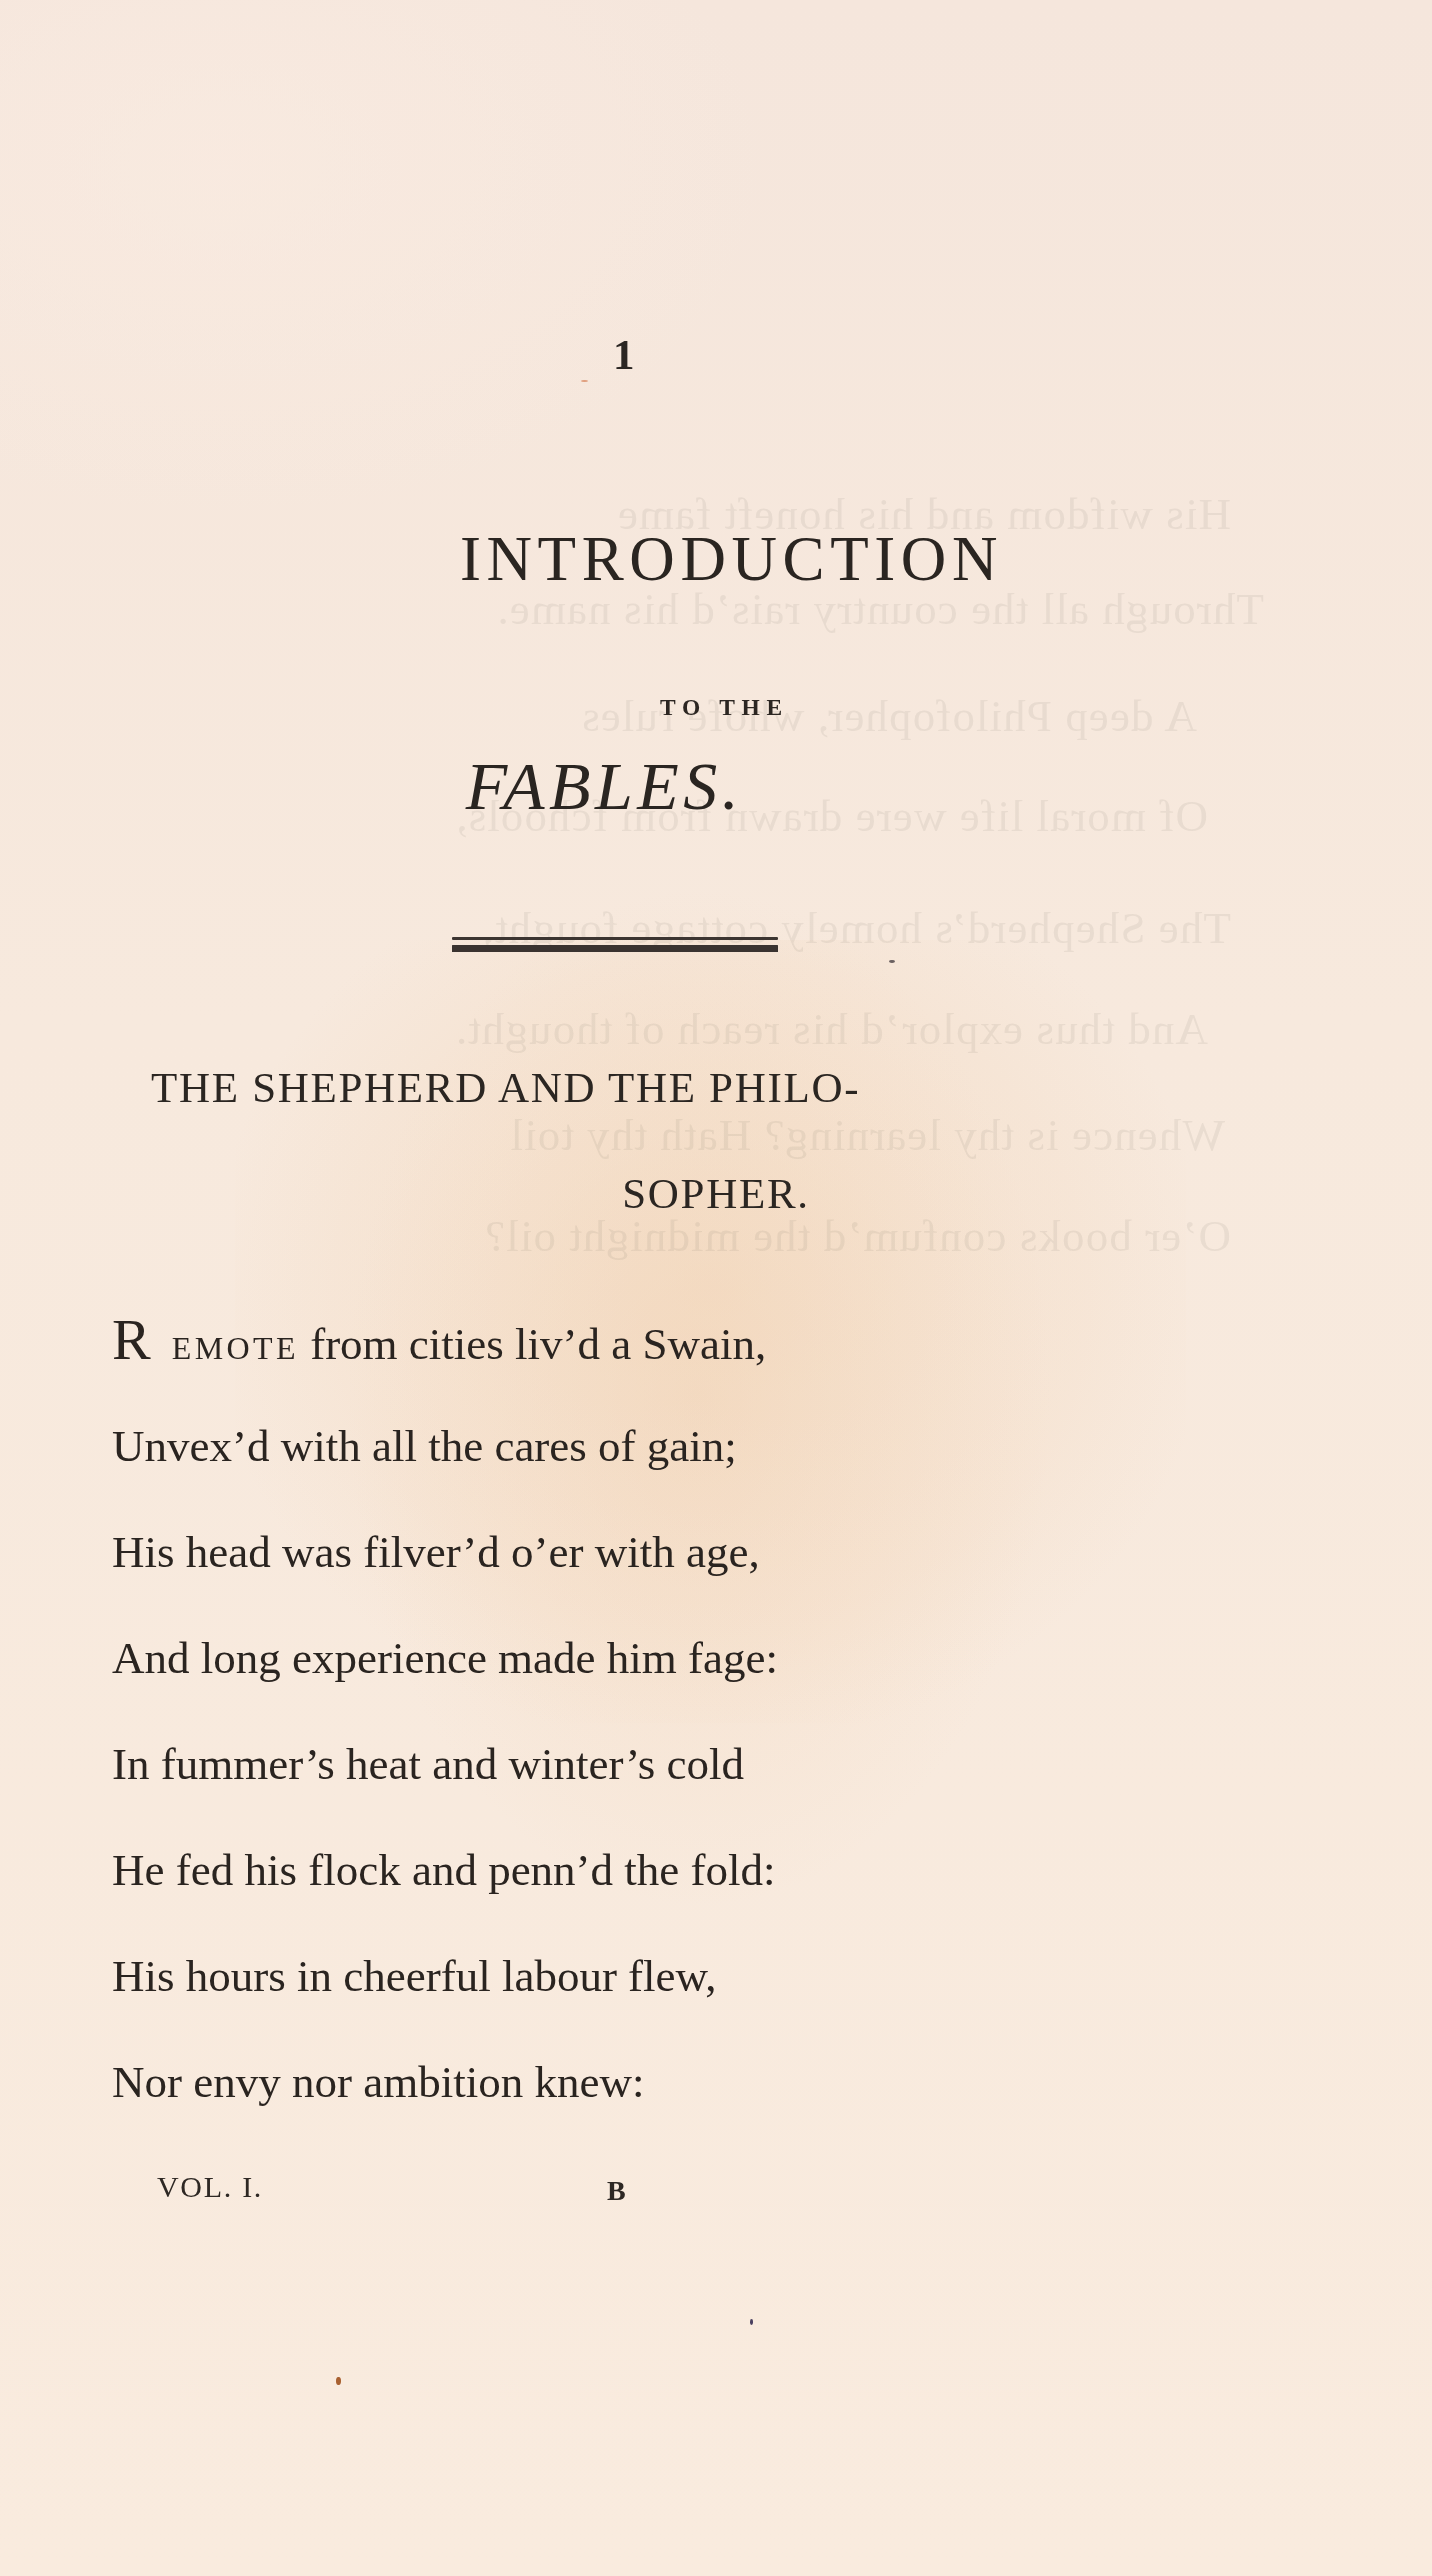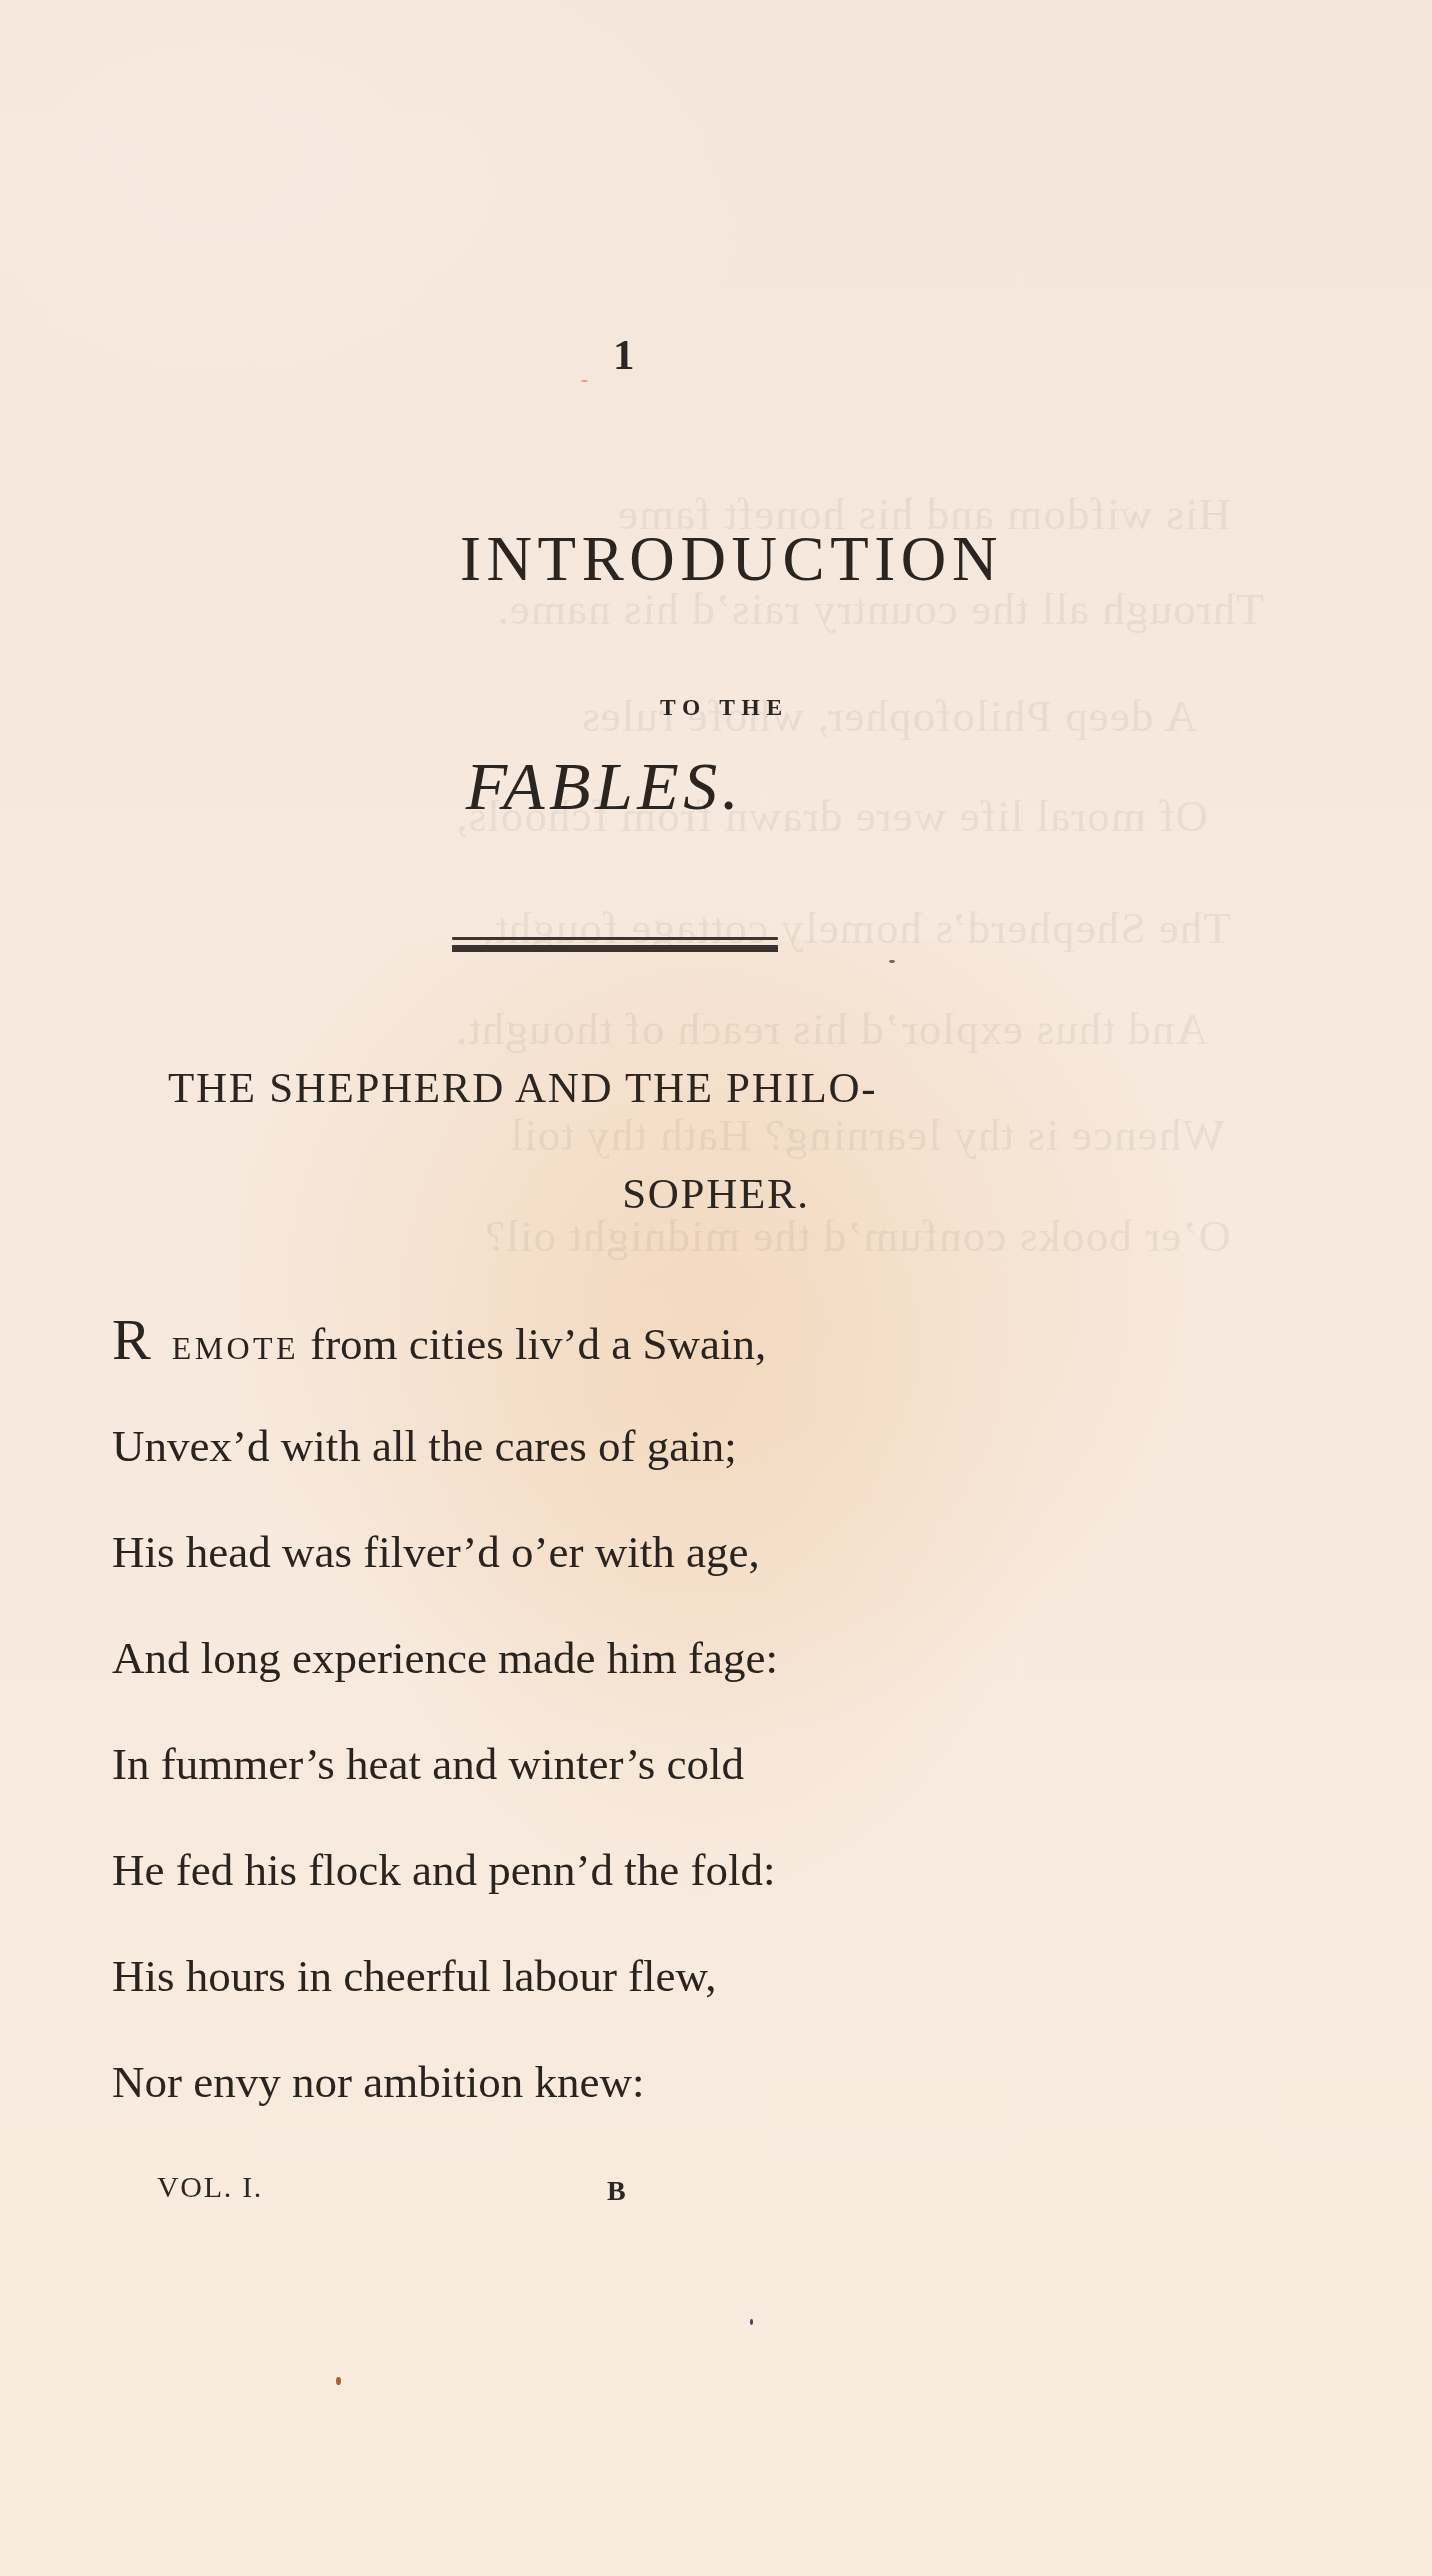--- a/index.html
+++ b/index.html
@@ -120,21 +120,20 @@
     background: #3a3330;
     border-radius: 0.6px;
   }
   .fable-title {
     position: absolute;
     top: 1063px;
     left: 151px;
     font-size: 43px;
     letter-spacing: 1.7px;
     color: #2b2622;
-    margin-left: 17px;
   }
   .fable-title-2 {
     position: absolute;
     top: 1169px;
     left: 0;
     width: 1432px;
     text-align: center;
     box-sizing: border-box;
     font-size: 43px;
     letter-spacing: 1.7px;

